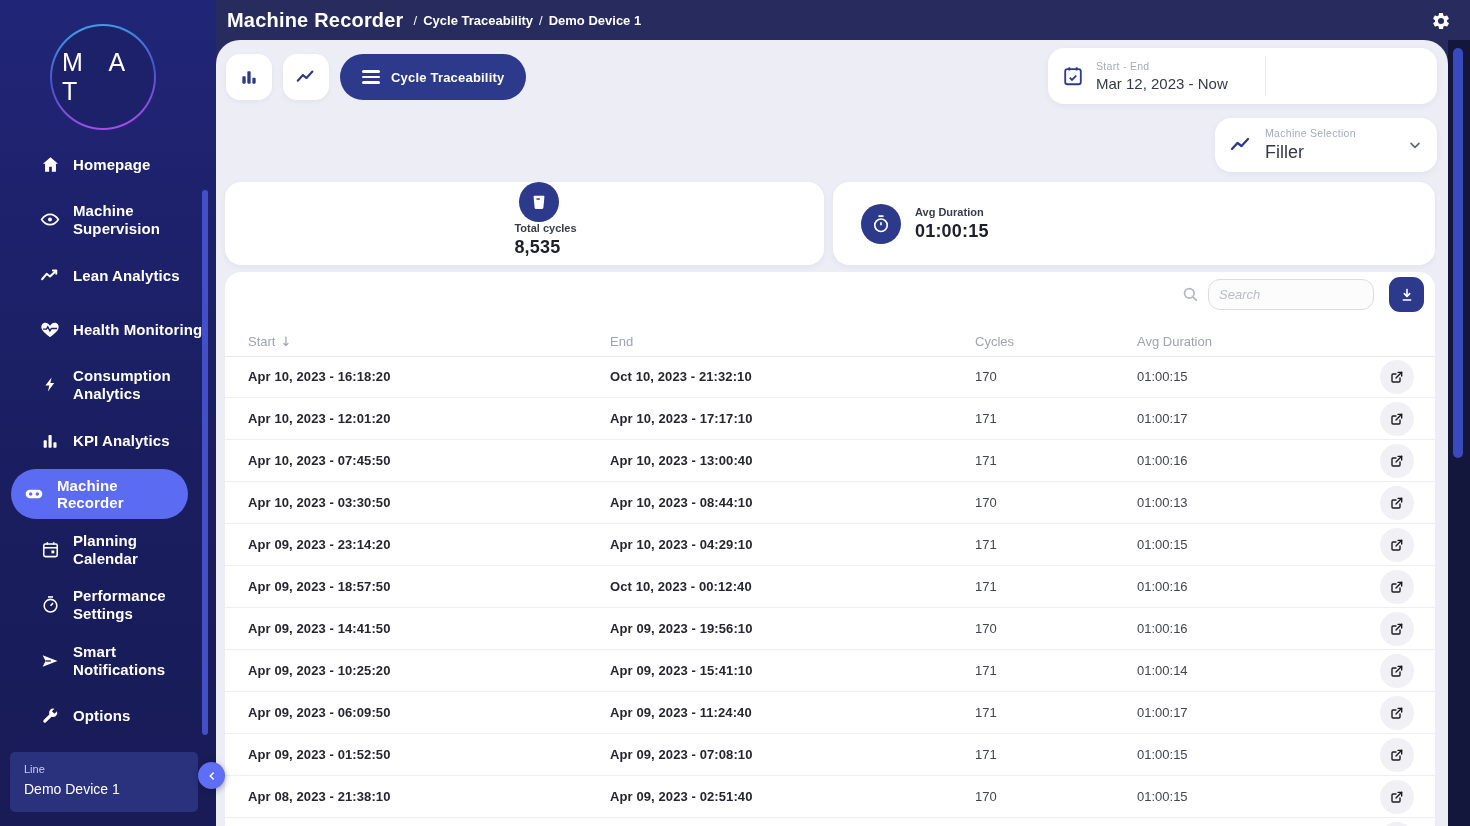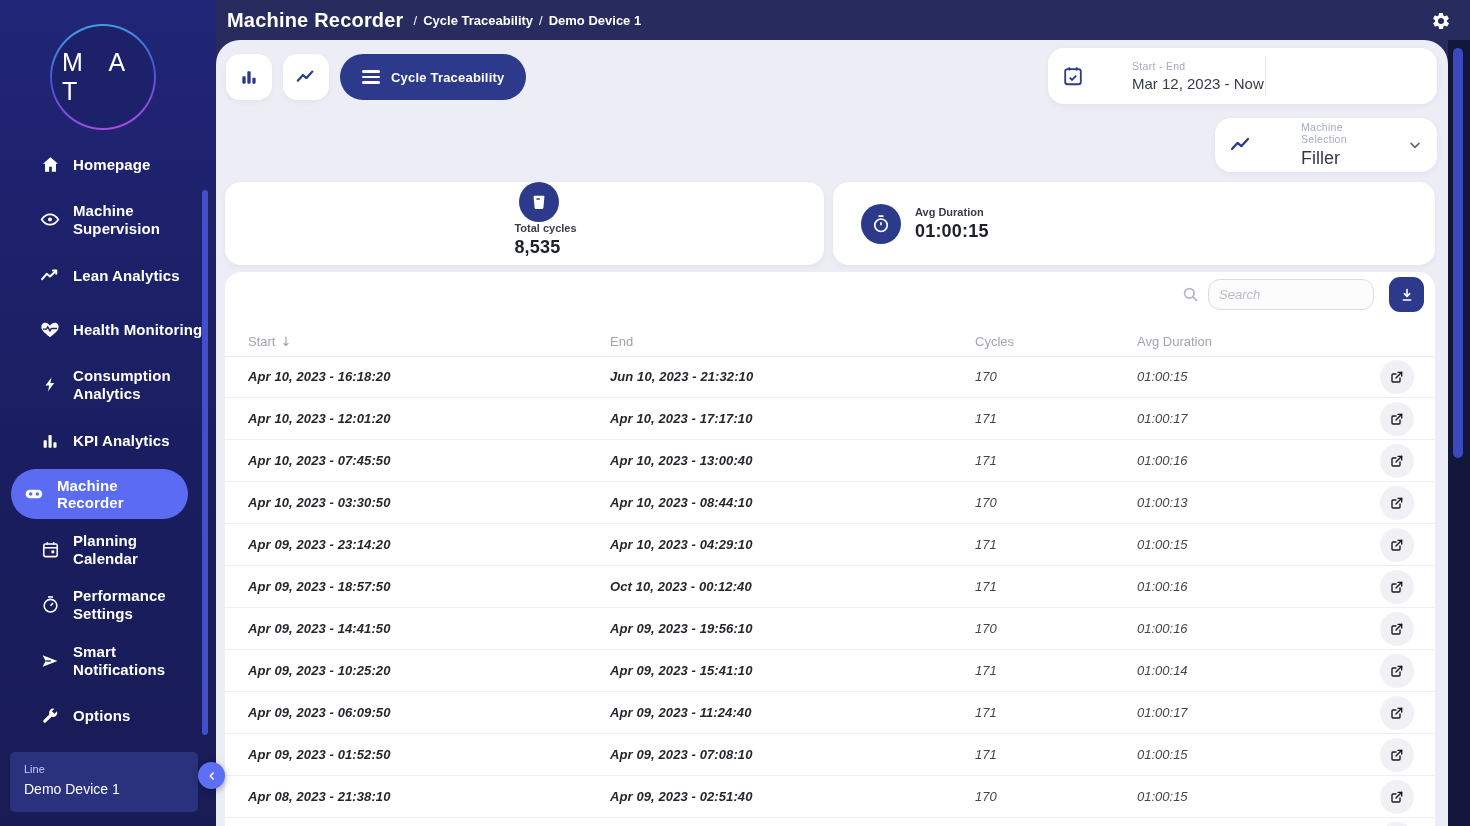--- a/index.html
+++ b/index.html
@@ -32,21 +32,21 @@
   .panel { position:absolute; left:216px; top:40px; width:1232px; height:786px; background:#ecedf5; border-radius:24px 24px 0 0; overflow:hidden; }
 
   .icon-btn { position:absolute; width:46px; height:46px; border-radius:14px; background:#fff; border:none; cursor:pointer; display:flex; align-items:center; justify-content:center; box-shadow:0 2px 5px rgba(45,50,100,.05); }
   .view-pill { position:absolute; left:124px; top:14px; height:46px; border-radius:23px; background:#2d3a8c; border:none; cursor:pointer; display:flex; align-items:center; gap:11px; padding:0 22px; color:#fff; font-size:13px; font-weight:700; font-family:inherit; letter-spacing:.2px; }
   .burger { display:flex; flex-direction:column; gap:3px; }
   .burger i { width:18px; height:2.5px; background:#fff; border-radius:2px; }
 
   .filter-pill { position:absolute; background:#fff; border-radius:16px; display:flex; align-items:center; box-shadow:0 2px 6px rgba(45,50,100,.06); cursor:pointer; }
   .fp1 { left:832px; top:8px; width:389px; height:56px; }
   .fp2 { left:999px; top:78px; width:222px; height:54px; }
-  .fsec { display:flex; align-items:center; height:100%; padding-left:14px; position:relative;gap:36px; }
+  .fsec { display:flex; align-items:center; height:100%; padding-left:14px; position:relative; }
   .fsec .ftxt { margin-left:12px; }
   .flabel { font-size:10.5px; color:#a6abbc; letter-spacing:.3px; }
   .fvalue { font-size:15px; color:#353a47; margin-top:3px; }
   .fdiv { width:1px; height:40px; background:#e8e8ee; }
   .chev { margin-left:auto; margin-right:14px; }
 
   .stat-card { position:absolute; top:142px; height:83px; background:#fff; border-radius:16px; display:flex; align-items:center; padding-left:28px; box-shadow:0 2px 6px rgba(45,50,100,.05); }
   .stat1 { left:9px; width:599px;flex-direction:column; }
   .stat2 { left:617px; width:602px; }
   .stat-ico { width:40px; height:40px; border-radius:50%; background:#2d3a8c; display:flex; align-items:center; justify-content:center; flex:none; }
@@ -61,21 +61,21 @@
   .search-input::placeholder { color:#b9bcc7; }
   .dl-btn { position:absolute; left:1164px; top:5px; width:35px; height:35px; border-radius:11px; background:#2d3a8c; border:none; cursor:pointer; display:flex; align-items:center; justify-content:center; }
 
   .thead { position:absolute; left:0; top:62px; width:100%; height:22px; }
   .th { position:absolute; font-size:13px; color:#a0a4b1; cursor:pointer; display:flex; align-items:center; gap:5px; }
   .th-start { left:23px; } .th-end { left:385px; } .th-cycles { left:750px; } .th-avg { left:912px; }
   .sort-arrow { font-family:"DejaVu Sans",sans-serif; font-size:13px; color:#9aa0ad; }
   .thead-line { position:absolute; left:0; top:84px; width:100%; height:1px; background:#e7e7ec; }
 
   .rows { position:absolute; left:0; top:84px; width:100%; }
-  .trow { position:relative; height:42px; border-bottom:1px solid #efeff3;font-style:italic; }
+  .trow { position:relative; height:42px; border-bottom:1px solid #efeff3; }
   .cell { position:absolute; top:0; height:100%; display:flex; align-items:center; font-size:13px; }
   .c-start { left:23px; font-weight:700; color:#26262e; letter-spacing:.1px; }
   .c-end   { left:385px; font-weight:700; color:#26262e; letter-spacing:.1px; }
   .c-cycles{ left:750px; color:#43454e; }
   .c-avg   { left:912px; color:#43454e; }
   .row-action { position:absolute; left:1155px; top:4px; width:34px; height:34px; border-radius:50%; background:#f1f1f5; border:none; cursor:pointer; display:flex; align-items:center; justify-content:center; }
 
   
   .page-scroll { position:absolute; right:0; top:40px; bottom:0; width:22px; background:#14173c; }
   .page-scroll .thumb { position:absolute; left:5px; top:8px; width:10px; height:410px; border-radius:5px; background:#3a49bd; cursor:pointer; }
@@ -363,21 +363,21 @@
         <span class="th th-end">End</span>
         <span class="th th-cycles">Cycles</span>
         <span class="th th-avg">Avg Duration</span>
       </div>
       <div class="thead-line"></div>
 
       <div class="rows">
 
         <div class="trow">
           <span class="cell c-start">Apr 10, 2023 - 16:18:20</span>
-          <span class="cell c-end">Jun 10, 2023 - 21:32:10</span>
+          <span class="cell c-end">Oct 10, 2023 - 21:32:10</span>
           <span class="cell c-cycles">170</span>
           <span class="cell c-avg">01:00:15</span>
           <button class="row-action">
               <span>
                 <svg width="16" height="16" viewBox="0 0 24 24" fill="none" stroke="#1b1b22" stroke-width="2.1" stroke-linecap="round" stroke-linejoin="round">
                   <path d="M13.5 5H19v5.5"></path>
                   <path d="M19 5l-8.5 8.5"></path>
                   <path d="M16.5 13.5V18a1.5 1.5 0 0 1-1.5 1.5H6A1.5 1.5 0 0 1 4.5 18V9A1.5 1.5 0 0 1 6 7.5h4.5"></path>
                 </svg>
               </span>

